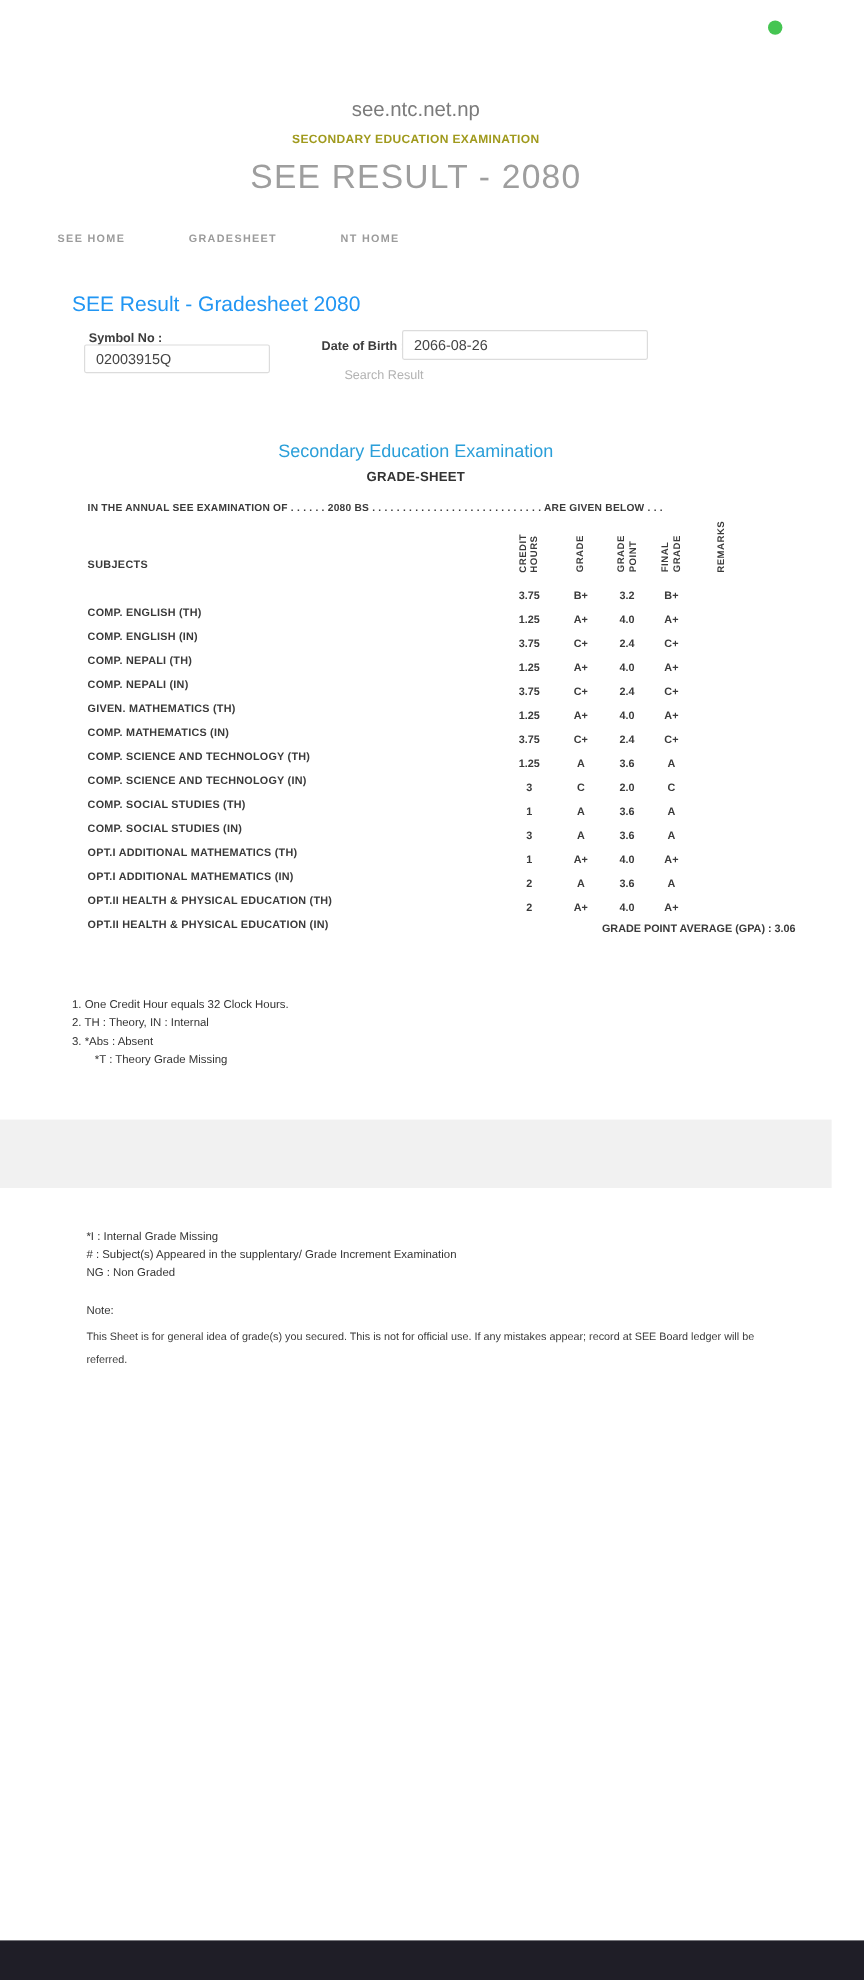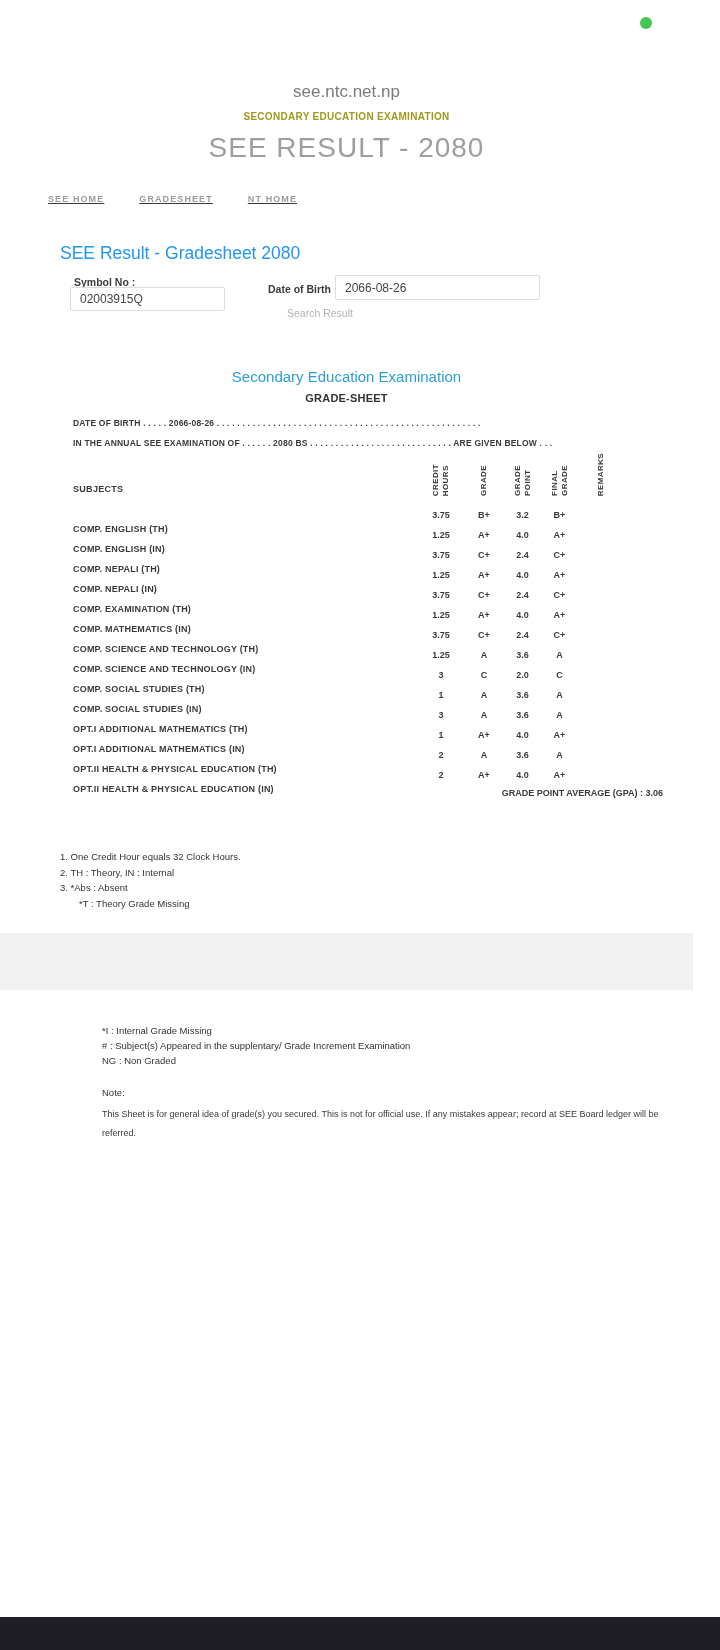--- a/index.html
+++ b/index.html
@@ -21,21 +21,21 @@
     background: #45c552;
   }
 
   
   .site-header { padding-top: 83px; text-align: center; }
   .site-title { font-size: 17px; line-height: 18px; color: #7b7b7b; font-weight: 400; }
   .exam-subtitle { margin-top: 10px; font-size: 10px; line-height: 11px; color: #a09a1d; font-weight: 700; letter-spacing: .3px; }
   .page-title { margin-top: 11px; font-size: 28px; line-height: 30px; color: #9e9e9e; font-weight: 400; letter-spacing: 1px; }
 
   
-  nav { margin-top: 31px; padding-left: 48px; display: flex; gap: 35px; text-decoration: underline; }
+  nav { margin-top: 31px; padding-left: 48px; display: flex; gap: 53px; }
   nav a { font-size: 9px; line-height: 10px; letter-spacing: 1.1px; color: #9b9b9b; text-decoration: none; font-weight: 700; cursor: pointer; }
 
   
   .section-heading { margin: 40px 0 0 60px; font-size: 17.5px; line-height: 18px; color: #2196f3; font-weight: 400; }
   .search-form { position: relative; margin-top: 10px; height: 62px; }
   .field-label { position: absolute; font-size: 10.5px; font-weight: 700; color: #3c3c3c; }
   .symbol-label { left: 74px; top: 4px; }
   .dob-label { left: 268px; top: 11px; }
   .text-input {
     position: absolute; border: 1px solid #dcdcdc; border-radius: 2px;
@@ -72,21 +72,21 @@
   .num { text-align: center; }
 
   .gpa-line { margin-top: 12px; padding-right: 30px; text-align: right; font-size: 9px; font-weight: 700; color: #3a3a3a; }
 
   .footnotes { margin: 51px 0 0 60px; font-size: 9.5px; line-height: 15.5px; color: #333; }
   .footnote-indent { padding-left: 19px; }
 
   .card1 { height: 933px; overflow: hidden; }
   .card-divider { width: 693px; height: 57px; background: #f1f1f1; }
 
-  .card2 { height: 627px; padding: 33px 0 0 102px; background: #fff; width: 693px; }
+  .card2 { height: 627px; padding: 33px 0 0 72px; background: #fff; width: 693px; }
   .legend-line { font-size: 9.5px; line-height: 15px; color: #333; }
   .note-label { margin-top: 17px; font-size: 9.5px; line-height: 15px; color: #333; }
   .note-text { margin-top: 5px; width: 560px; font-size: 9px; line-height: 19px; color: #3b3b3b; }
 
   footer.dark { width: 720px; height: 33px; background: #1f1e27; }
 </style>
 </head>
 <body>
 
 <div class="page">
@@ -113,21 +113,20 @@
       <input class="text-input symbol-input" value="02003915Q" style="">
       <label class="field-label dob-label">Date of Birth :</label>
       <input class="text-input dob-input" value="2066-08-26" style="">
       <button class="search-btn">Search Result</button>
     </div>
 
     <div class="sheet-title">Secondary Education Examination</div>
     <div class="sheet-subtitle">GRADE-SHEET</div>
 
     <div class="dotlines">
-      <div class="dotline">DATE OF BIRTH . . . . . 2066-08-26 . . . . . . . . . . . . . . . . . . . . . . . . . . . . . . . . . . . . . . . . . . . . . . . . . . . .</div>
       <div class="dotline">IN THE ANNUAL SEE EXAMINATION OF . . . . . . 2080 BS . . . . . . . . . . . . . . . . . . . . . . . . . . . . ARE GIVEN BELOW . . .</div>
     </div>
 
     <div class="gtable">
       <div class="ghead">
         <div class="hsubj">SUBJECTS</div>
         <div class="hcell">
             <span class="rot">CREDIT
 HOURS</span>
           </div>
@@ -177,21 +176,21 @@
   <div class="trow">
     <div class="cell subj">COMP. NEPALI (IN)</div>
     <div class="cell num">1.25</div>
     <div class="cell num">A+</div>
     <div class="cell num">4.0</div>
     <div class="cell num">A+</div>
     <div class="cell num"></div>
   </div>
 
   <div class="trow">
-    <div class="cell subj">COMP. EXAMINATION (TH)</div>
+    <div class="cell subj">GIVEN. MATHEMATICS (TH)</div>
     <div class="cell num">3.75</div>
     <div class="cell num">C+</div>
     <div class="cell num">2.4</div>
     <div class="cell num">C+</div>
     <div class="cell num"></div>
   </div>
 
   <div class="trow">
     <div class="cell subj">COMP. MATHEMATICS (IN)</div>
     <div class="cell num">1.25</div>

